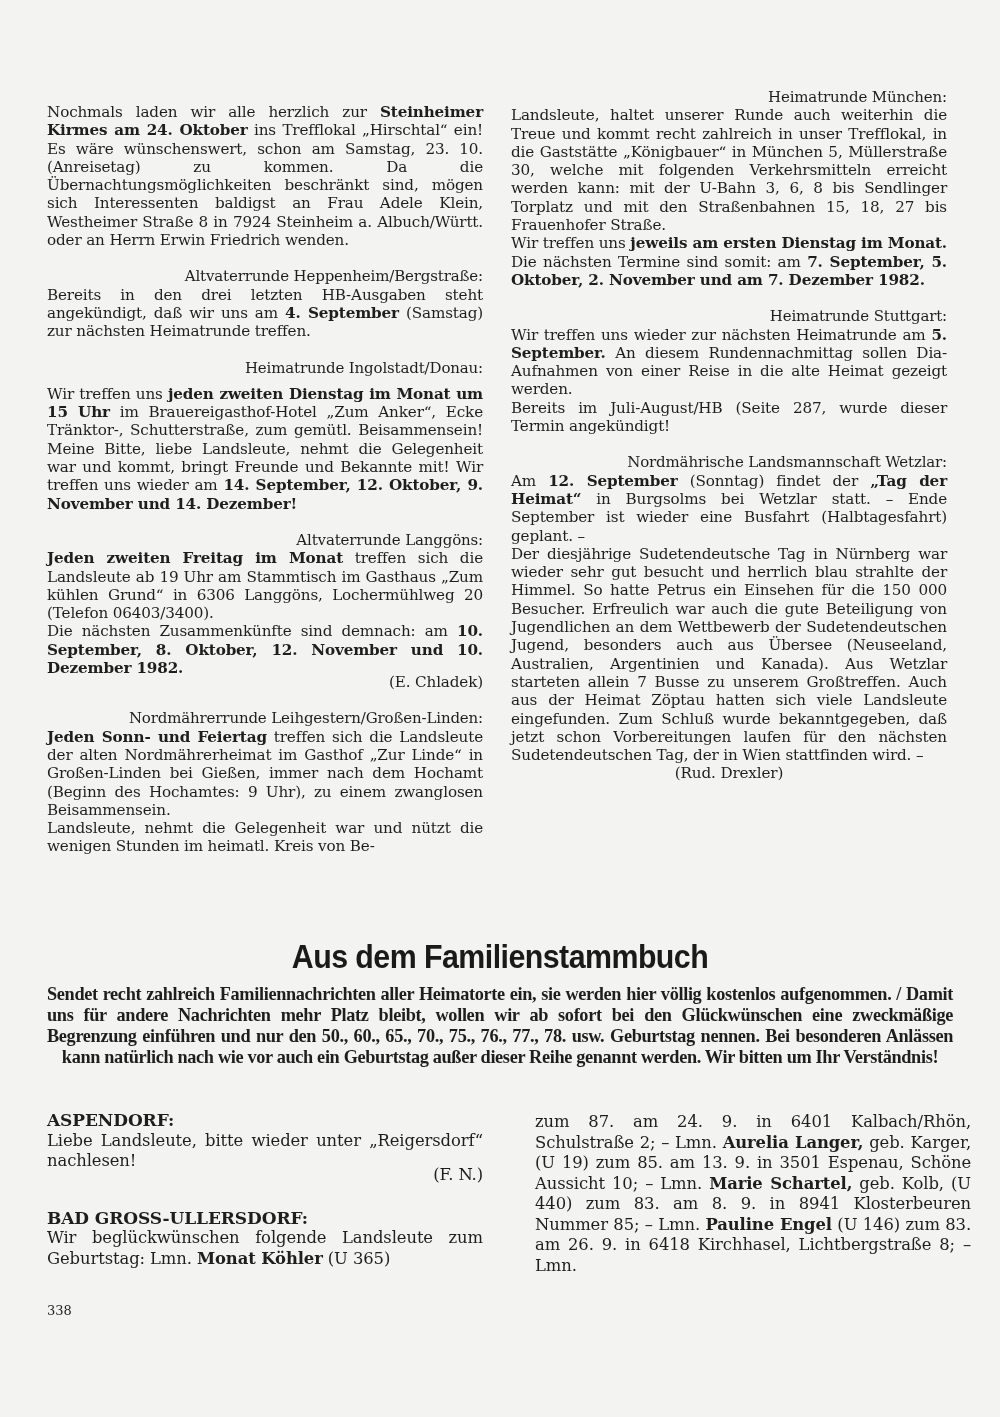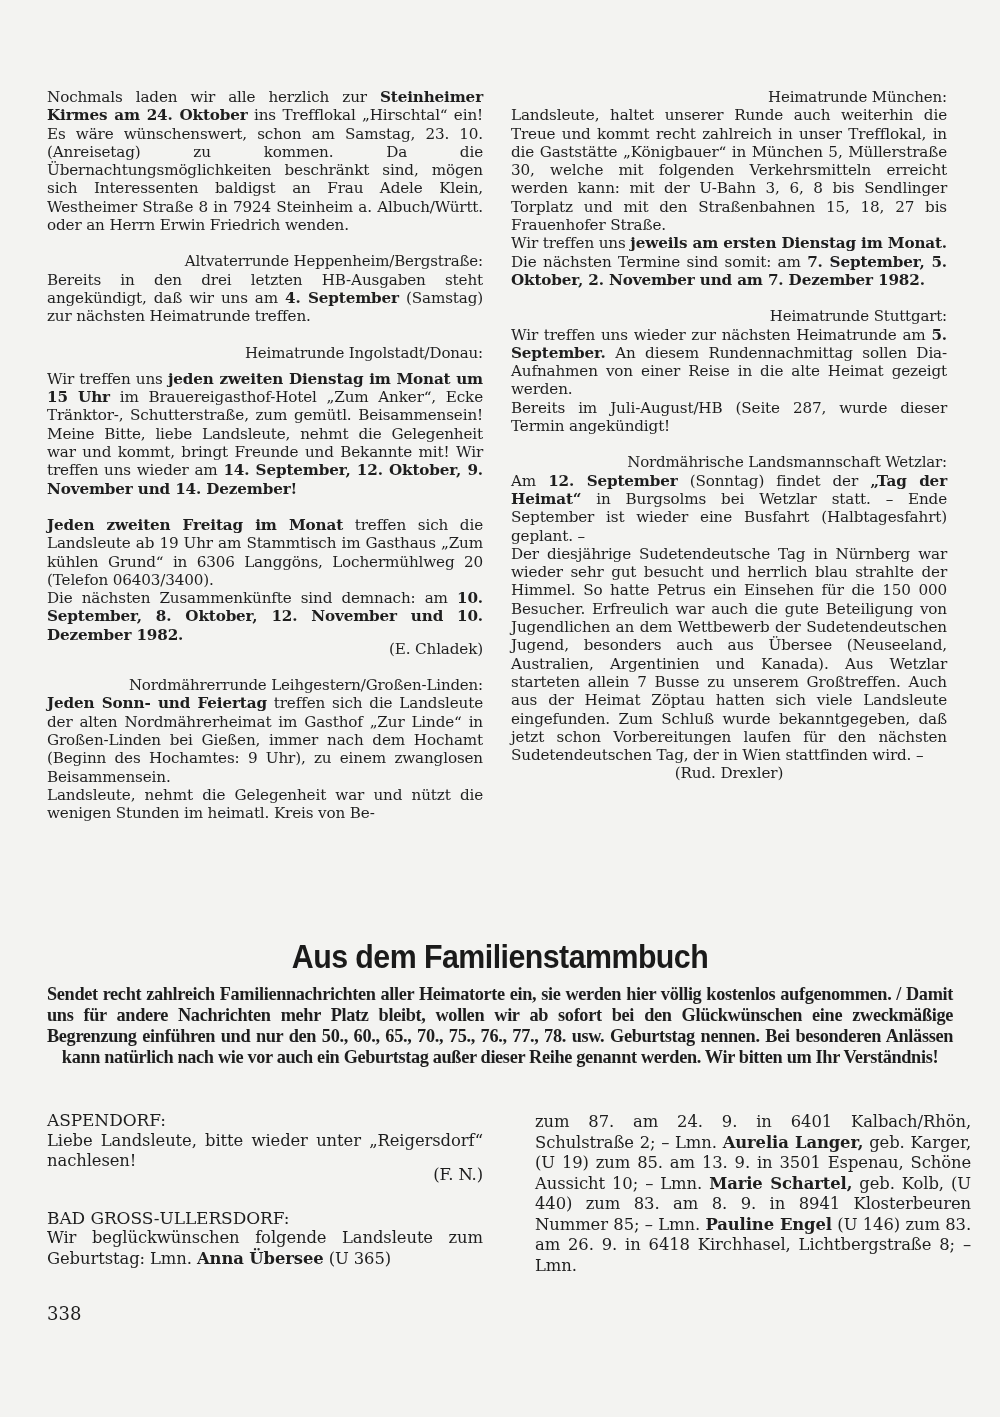--- a/index.html
+++ b/index.html
@@ -12,21 +12,21 @@
     font-family: "DejaVu Serif", "Liberation Serif", serif;
   }
   .col {
     position: absolute;
     width: 436px;
     font-size: 15.2px;
     line-height: 18.3px;
     text-align: justify;
     letter-spacing: -0.15px;
   }
-  .col-left { left: 47px; top: 88px; }
+  .col-left { left: 47px; top: 103px; }
   .col-right { left: 511px; top: 88px; }
   .col p { margin: 0; }
   .section { margin: 0 0 18px 0; }
   .heading {
     font-weight: normal;
     font-size: 15px;
     margin: 0 0 6px 0;
     text-align: right;
   }
   .heading.tight { margin-bottom: 8px; }
@@ -63,30 +63,30 @@
     width: 436px;
     font-size: 16.4px;
     line-height: 20.5px;
     text-align: justify;
     letter-spacing: -0.1px;
   }
   .col2-left { left: 47px; top: 1110px; }
   .col2-right { left: 511px; top: 1112px; margin-left: 24px; }
   .col2 p { margin: 0; }
   .place {
-    font-weight: normal;
+    font-weight: bold;
     font-size: 17px;
     margin: 0 0 5px 0;
     text-align: left;
   }
   .col2 .section { margin-bottom: 22px; }
   .page-number {
     position: absolute;
     left: 47px; top: 1303px;
-    font-size: 18px;
+    font-size: 13px;
   }
 </style>
 </head>
 <body>
 
 <div class="col col-left">
   <div class="section">
     <p><span>Nochmals laden wir alle herzlich zur </span><b>Steinheimer Kirmes am 24. Oktober</b><span> ins Trefflokal „Hirschtal“ ein! Es wäre wünschenswert, schon am Samstag, 23. 10. (Anreisetag) zu kommen. Da die Übernachtungsmöglichkeiten beschränkt sind, mögen sich Interessenten baldigst an Frau Adele Klein, Westheimer Straße 8 in 7924 Steinheim a. Albuch/Württ. oder an Herrn Erwin Friedrich wenden.</span></p>
   </div>
 
@@ -94,20 +94,21 @@
     <p class="heading">Altvaterrunde Heppenheim/Bergstraße:</p>
     <p><span>Bereits in den drei letzten HB-Ausgaben steht angekündigt, daß wir uns am </span><b>4. September</b><span> (Samstag) zur nächsten Heimatrunde treffen.</span></p>
   </div>
 
   <div class="section">
     <p class="heading tight">Heimatrunde Ingolstadt/Donau:</p>
     <p><span>Wir treffen uns </span><b>jeden zweiten Dienstag im Monat um 15 Uhr</b><span> im Brauereigasthof-Hotel „Zum Anker“, Ecke Tränktor-, Schutterstraße, zum gemütl. Beisammensein! Meine Bitte, liebe Landsleute, nehmt die Gelegenheit war und kommt, bringt Freunde und Bekannte mit! Wir treffen uns wieder am </span><b>14. September, 12. Oktober, 9. November und 14. Dezember!</b></p>
   </div>
 
   <div class="section">
+    <p class="heading">Altvaterrunde Langgöns:</p>
     <p><b>Jeden zweiten Freitag im Monat</b><span> treffen sich die Landsleute ab 19 Uhr am Stammtisch im Gasthaus „Zum kühlen Grund“ in 6306 Langgöns, Lochermühlweg 20 (Telefon 06403/3400).</span></p>
     <p class="clearfix"><span>Die nächsten Zusammenkünfte sind demnach: am </span><b>10. September, 8. Oktober, 12. November und 10. Dezember 1982.</b><span class="sign">(E. Chladek)</span></p>
   </div>
 
   <div class="section">
     <p class="heading">Nordmährerrunde Leihgestern/Großen-Linden:</p>
     <p><b>Jeden Sonn- und Feiertag</b><span> treffen sich die Landsleute der alten Nordmährerheimat im Gasthof „Zur Linde“ in Großen-Linden bei Gießen, immer nach dem Hochamt (Beginn des Hochamtes: 9 Uhr), zu einem zwanglosen Beisammensein.</span></p>
     <p>Landsleute, nehmt die Gelegenheit war und nützt die wenigen Stunden im heimatl. Kreis von Be-</p>
   </div>
 </div>
@@ -137,21 +138,21 @@
 <div class="fam-title">Aus dem Familienstammbuch</div>
 <div class="fam-intro">Sendet recht zahlreich Familiennachrichten aller Heimatorte ein, sie werden hier völlig kostenlos aufgenommen. / Damit uns für andere Nachrichten mehr Platz bleibt, wollen wir ab sofort bei den Glückwünschen eine zweckmäßige Begrenzung einführen und nur den 50., 60., 65., 70., 75., 76., 77., 78. usw. Geburtstag nennen. Bei besonderen Anlässen kann natürlich nach wie vor auch ein Geburtstag außer dieser Reihe genannt werden. Wir bitten um Ihr Verständnis!</div>
 
 <div class="col2 col2-left">
   <div class="section">
     <p class="place">ASPENDORF:</p>
     <p class="clearfix"><span>Liebe Landsleute, bitte wieder unter „Reigersdorf“ nachlesen!</span><span class="sign">(F. N.)</span></p>
   </div>
   <div class="section">
     <p class="place">BAD GROSS-ULLERSDORF:</p>
-    <p><span>Wir beglückwünschen folgende Landsleute zum Geburtstag: Lmn. </span><b>Anna Übersee</b><span> (U 365)</span></p>
+    <p><span>Wir beglückwünschen folgende Landsleute zum Geburtstag: Lmn. </span><b>Monat Köhler</b><span> (U 365)</span></p>
   </div>
 </div>
 
 <div class="col2 col2-right">
   <p><span>zum 87. am 24. 9. in 6401 Kalbach/Rhön, Schulstraße 2; – Lmn. </span><b>Aurelia Langer,</b><span> geb. Karger, (U 19) zum 85. am 13. 9. in 3501 Espenau, Schöne Aussicht 10; – Lmn. </span><b>Marie Schartel,</b><span> geb. Kolb, (U 440) zum 83. am 8. 9. in 8941 Klosterbeuren Nummer 85; – Lmn. </span><b>Pauline Engel</b><span> (U 146) zum 83. am 26. 9. in 6418 Kirchhasel, Lichtbergstraße 8; – Lmn.</span></p>
 </div>
 
 <div class="page-number">338</div>
 
 </body></html>

